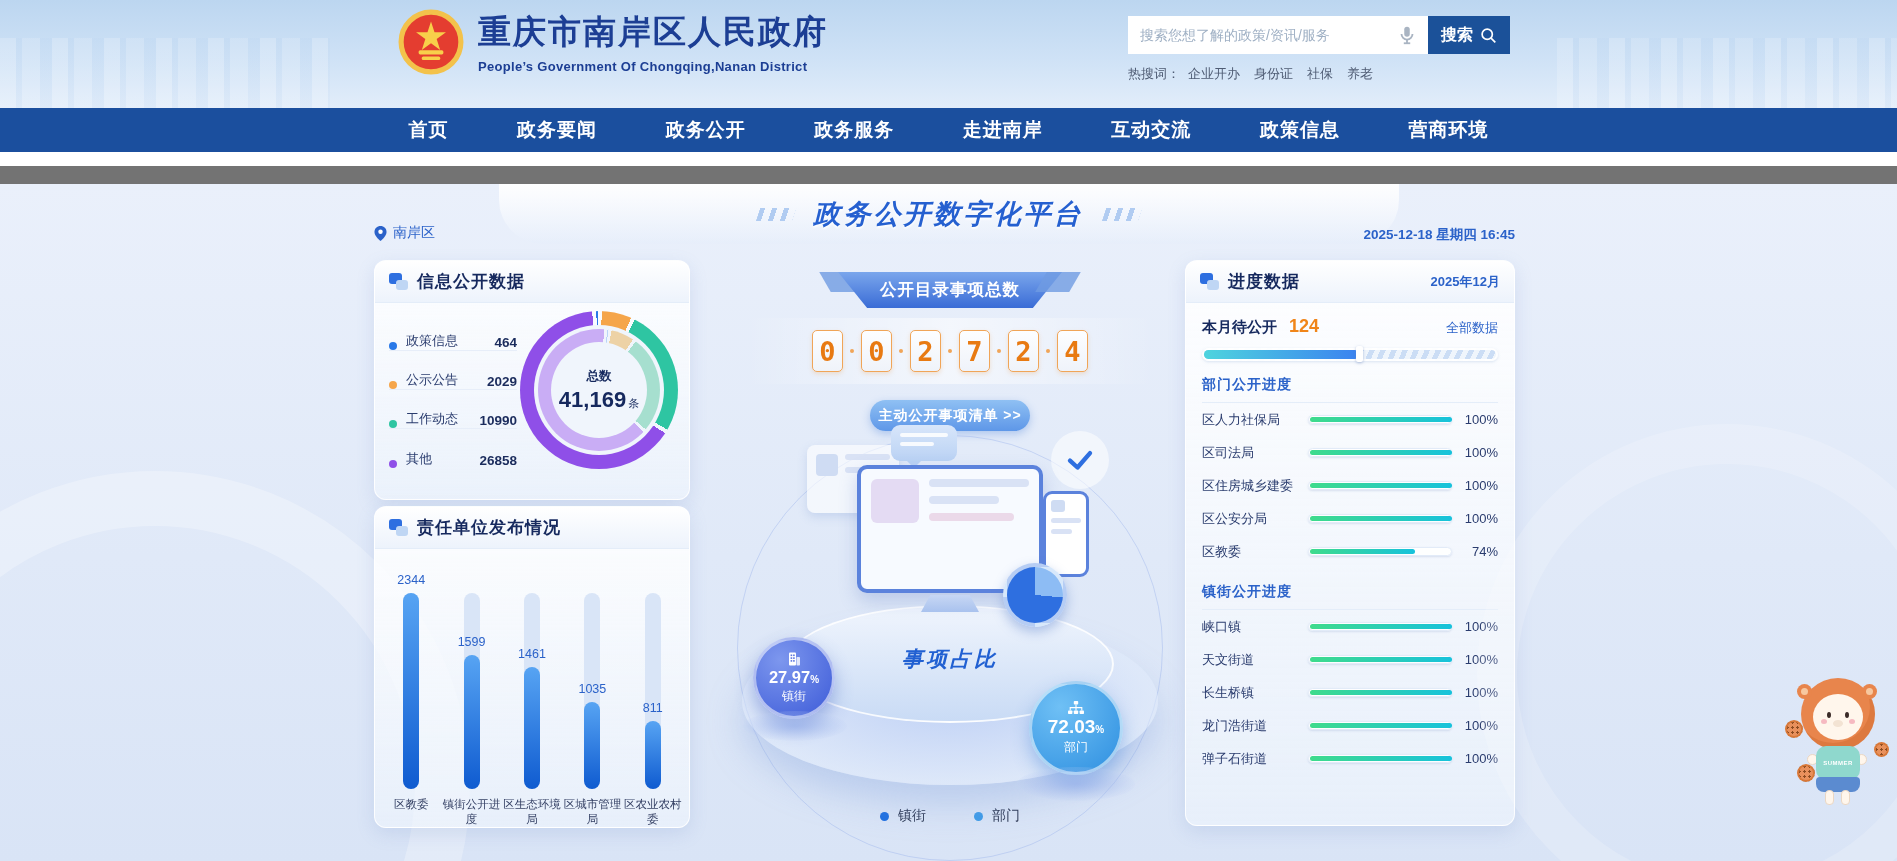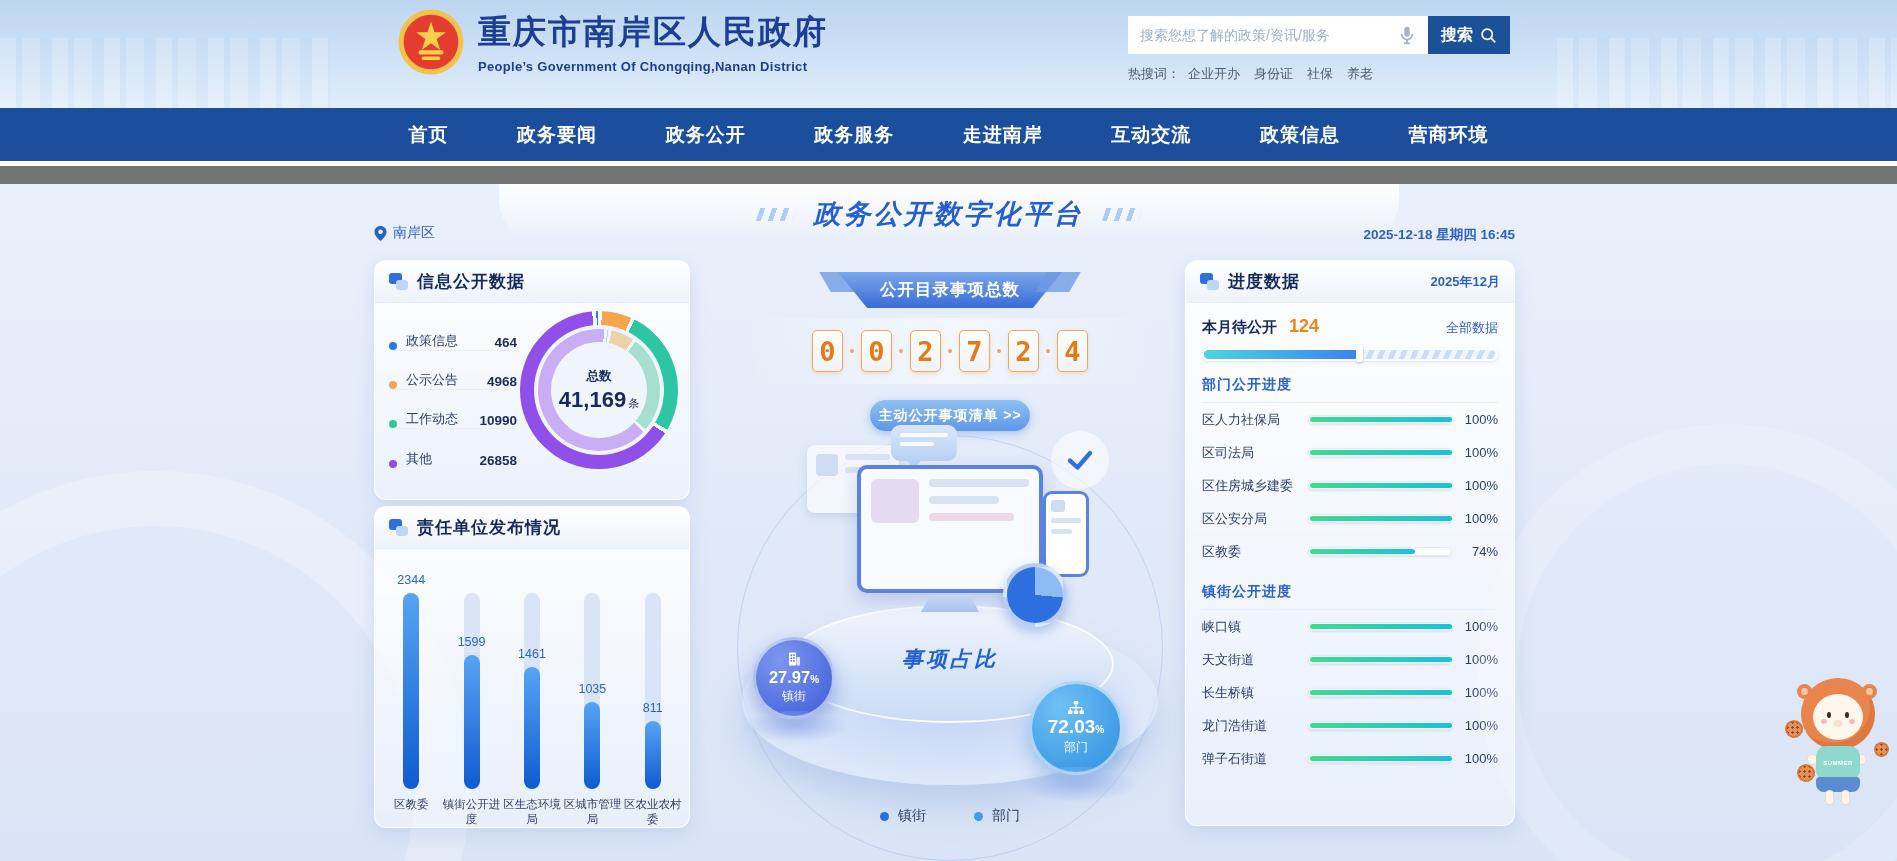--- a/index.html
+++ b/index.html
@@ -20,21 +20,21 @@
   .search-row{display:flex;position:relative}
   .search-input{width:300px;height:38px;border:none;background:#fff;padding:0 38px 0 12px;font-size:14px;color:#333;outline:none;font-family:"Liberation Sans",sans-serif}
   .search-input::placeholder{color:#9FB0C4}
   .mic{position:absolute;left:268px;top:8px;width:22px;height:22px;cursor:pointer}
   .search-btn{width:82px;height:38px;border:none;background:#1B5199;color:#fff;font-size:16px;font-weight:bold;display:flex;align-items:center;justify-content:center;gap:7px;cursor:pointer;font-family:"Liberation Sans",sans-serif}
   .hot{margin-top:11px;display:flex;align-items:center;font-size:13px;color:#4E5B73}
   .hot-label{margin-right:8px}
   .hot-word{margin-right:14px;cursor:pointer;color:#4E5B73}
 
   
-  .nav{position:absolute;left:0;top:108px;right:0;height:53px;background:#1B4F9E;display:flex;justify-content:center}
+  .nav{position:absolute;left:0;top:108px;right:0;height:44px;background:#1B4F9E;display:flex;justify-content:center}
   .nav-inner{width:1092px;display:flex;justify-content:space-between;align-items:center}
   .nav-item{color:#fff;font-size:19px;font-weight:bold;letter-spacing:1px;cursor:pointer;padding:4px 6px}
 
   
   .main{position:absolute;left:0;top:166px;right:0;bottom:0;background:#737373}
   .board{position:absolute;left:0;top:18px;right:0;bottom:0;
     background:linear-gradient(180deg,#EAF0FB 0%,#E0E9F8 55%,#D9E4F6 100%)}
   .board::before{content:"";position:absolute;left:-160px;bottom:-240px;width:520px;height:520px;border-radius:50%;border:55px solid rgba(255,255,255,.28)}
   .board::after{content:"";position:absolute;right:-80px;top:240px;width:420px;height:420px;border-radius:50%;border:40px solid rgba(255,255,255,.18)}
 
@@ -274,21 +274,21 @@
       <div class="p1-body">
         <div class="legend-list" id="donut-legend">
             <div class="lrow">
               <span class="ldot" style="background: rgb(41, 121, 232);"></span>
               <span class="lname">政策信息</span>
               <span class="lval">464</span>
             </div>
             <div class="lrow">
               <span class="ldot" style="background: rgb(245, 165, 74);"></span>
               <span class="lname">公示公告</span>
-              <span class="lval">4968</span>
+              <span class="lval">2029</span>
             </div>
             <div class="lrow">
               <span class="ldot" style="background: rgb(46, 197, 162);"></span>
               <span class="lname">工作动态</span>
               <span class="lval">10990</span>
             </div>
             <div class="lrow">
               <span class="ldot" style="background: rgb(143, 79, 232);"></span>
               <span class="lname">其他</span>
               <span class="lval">26858</span>

